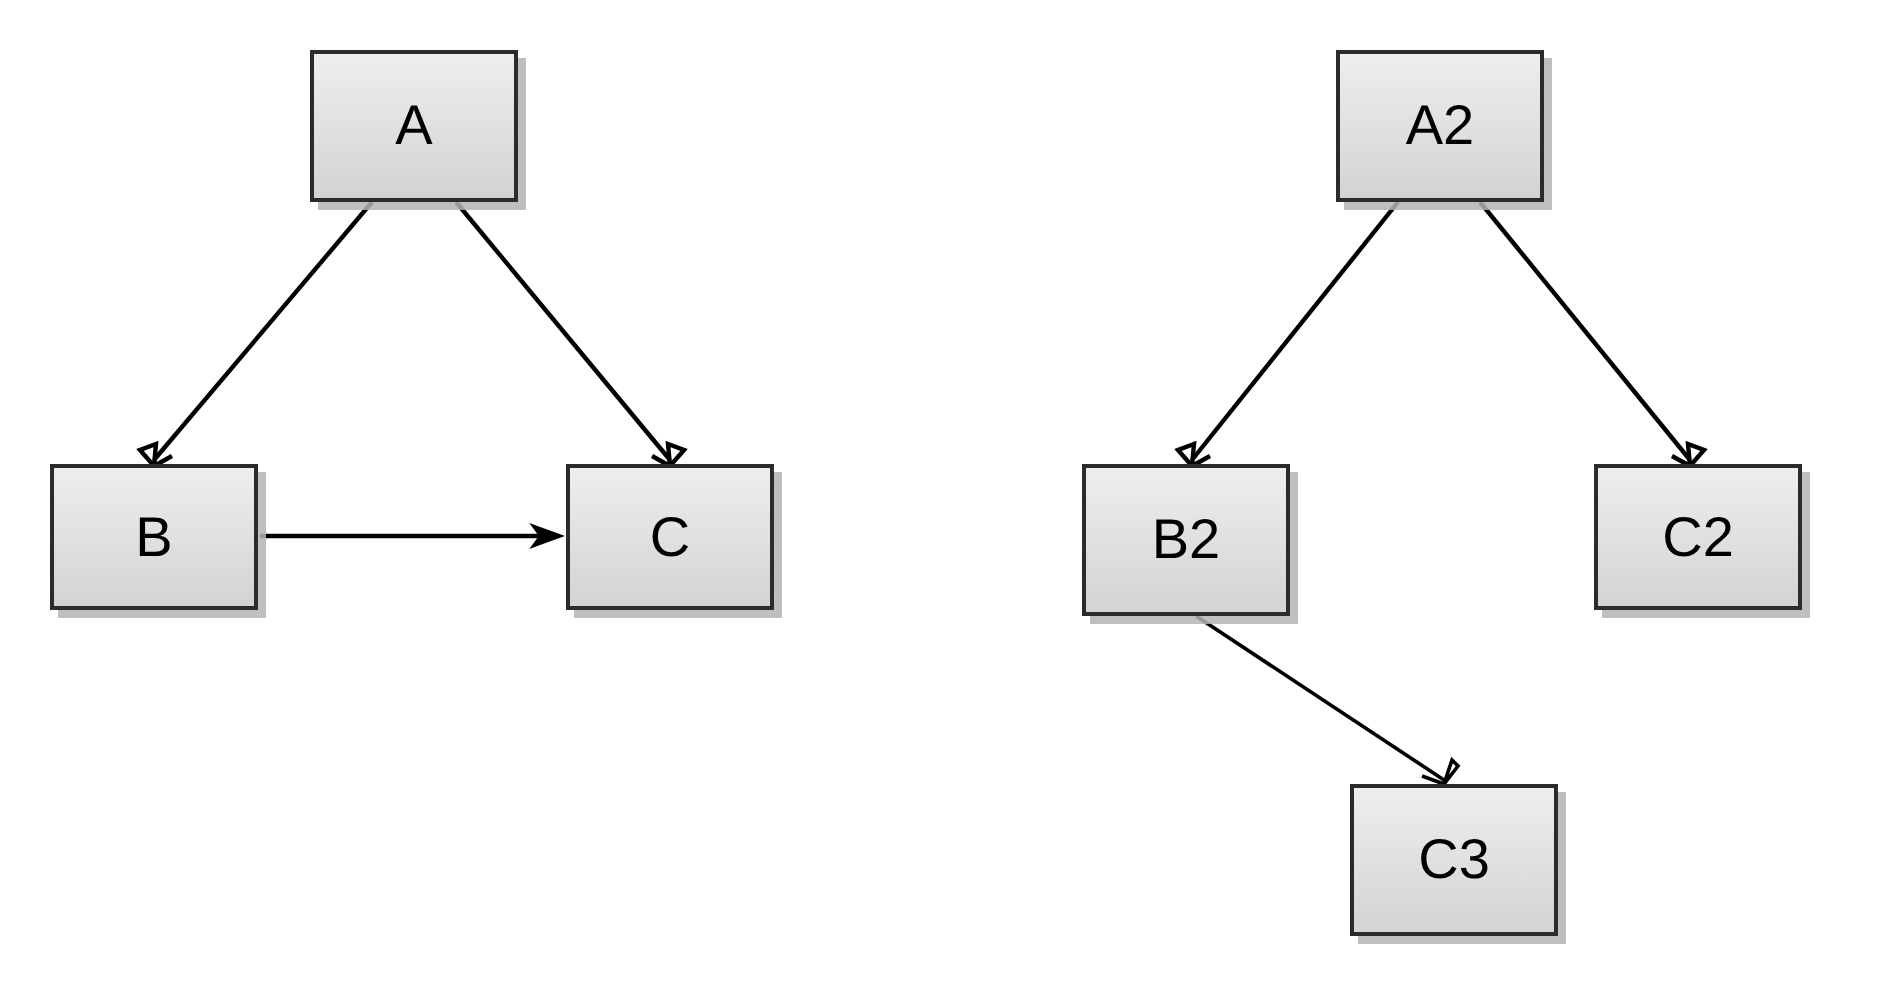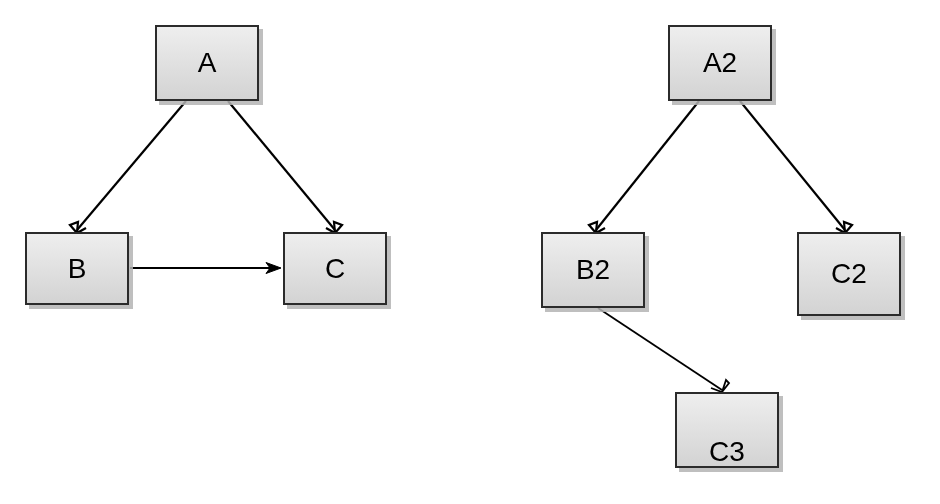--- a/index.html
+++ b/index.html
@@ -95,21 +95,21 @@
   </div>
 
   <div class="node" style="left:668px; top:25px; width:104px; height:76px;">
     <span class="node-label">A2</span>
   </div>
 
   <div class="node" style="left:541px; top:232px; width:104px; height:76px;text-align:right;">
     <span class="node-label">B2</span>
   </div>
 
-  <div class="node" style="left:797px; top:232px; width:104px; height:84px;">
+  <div class="node" style="left:797px; top:232px; width:104px; height:73px;">
     <span class="node-label">C2</span>
   </div>
 
-  <div class="node" style="left:675px; top:392px; width:104px; height:76px;align-items:flex-end;">
+  <div class="node" style="left:675px; top:392px; width:104px; height:76px;">
     <span class="node-label">C3</span>
   </div>
 
 </div>
 
 </body></html>

